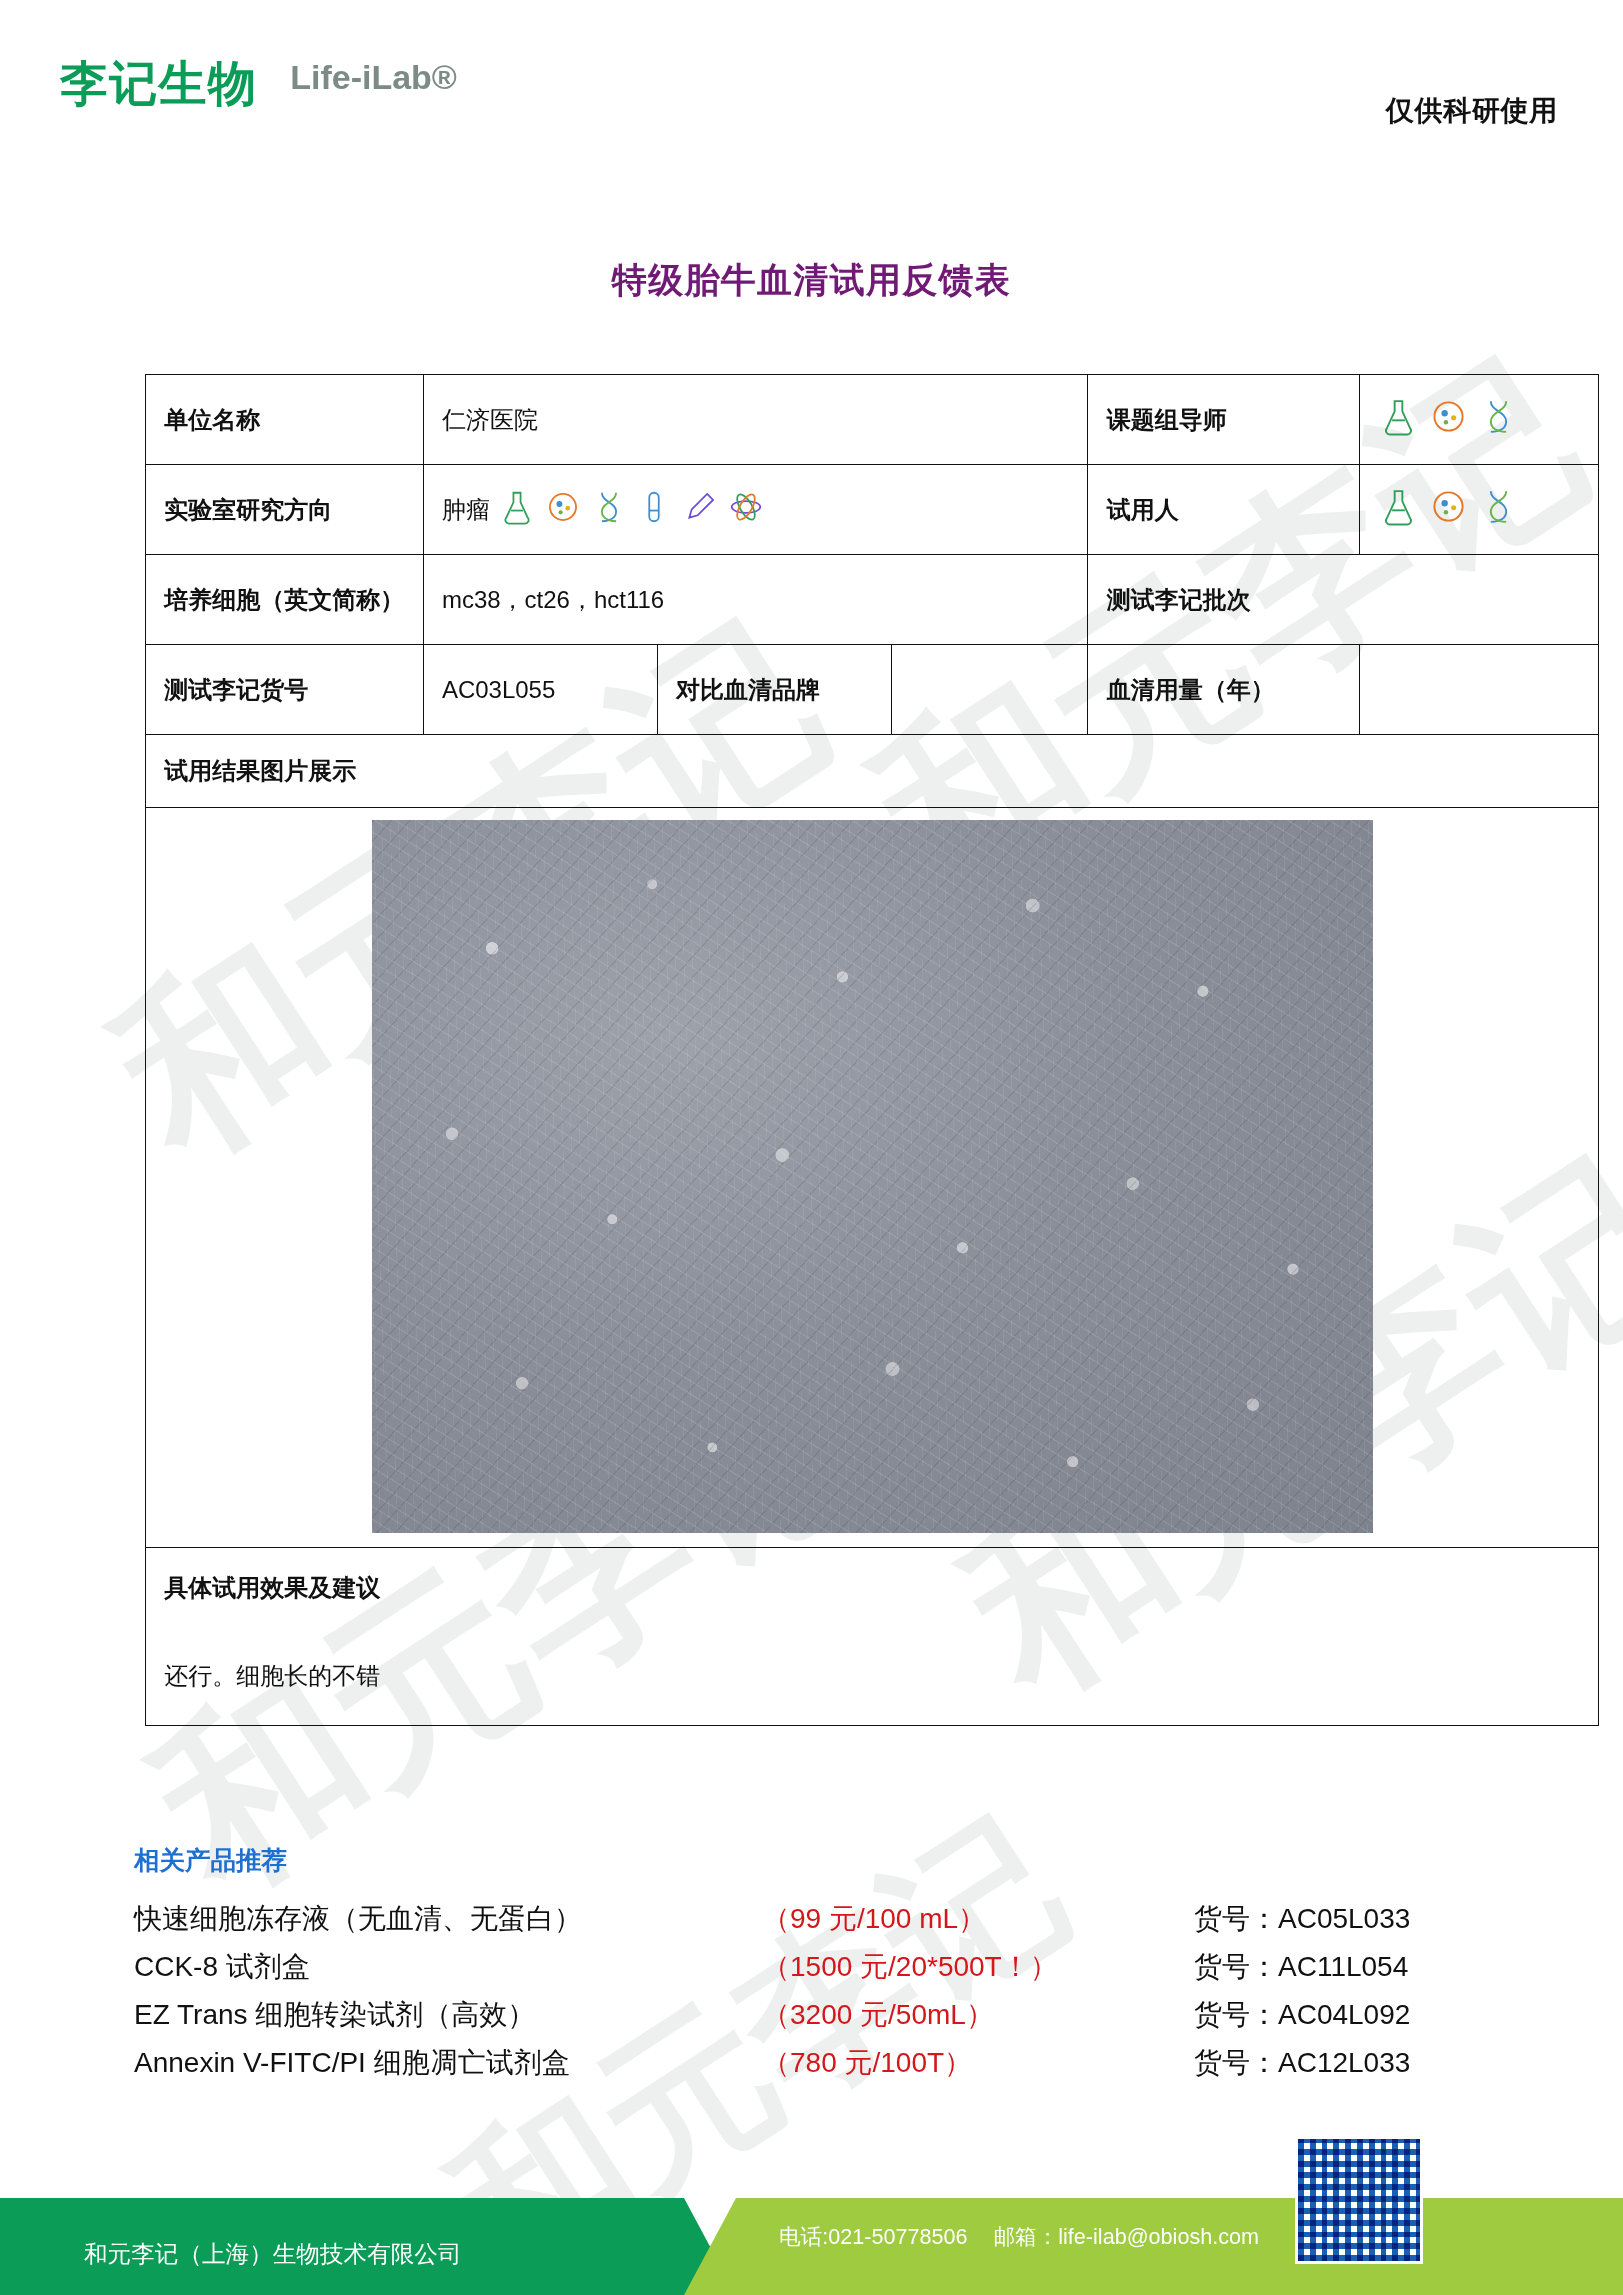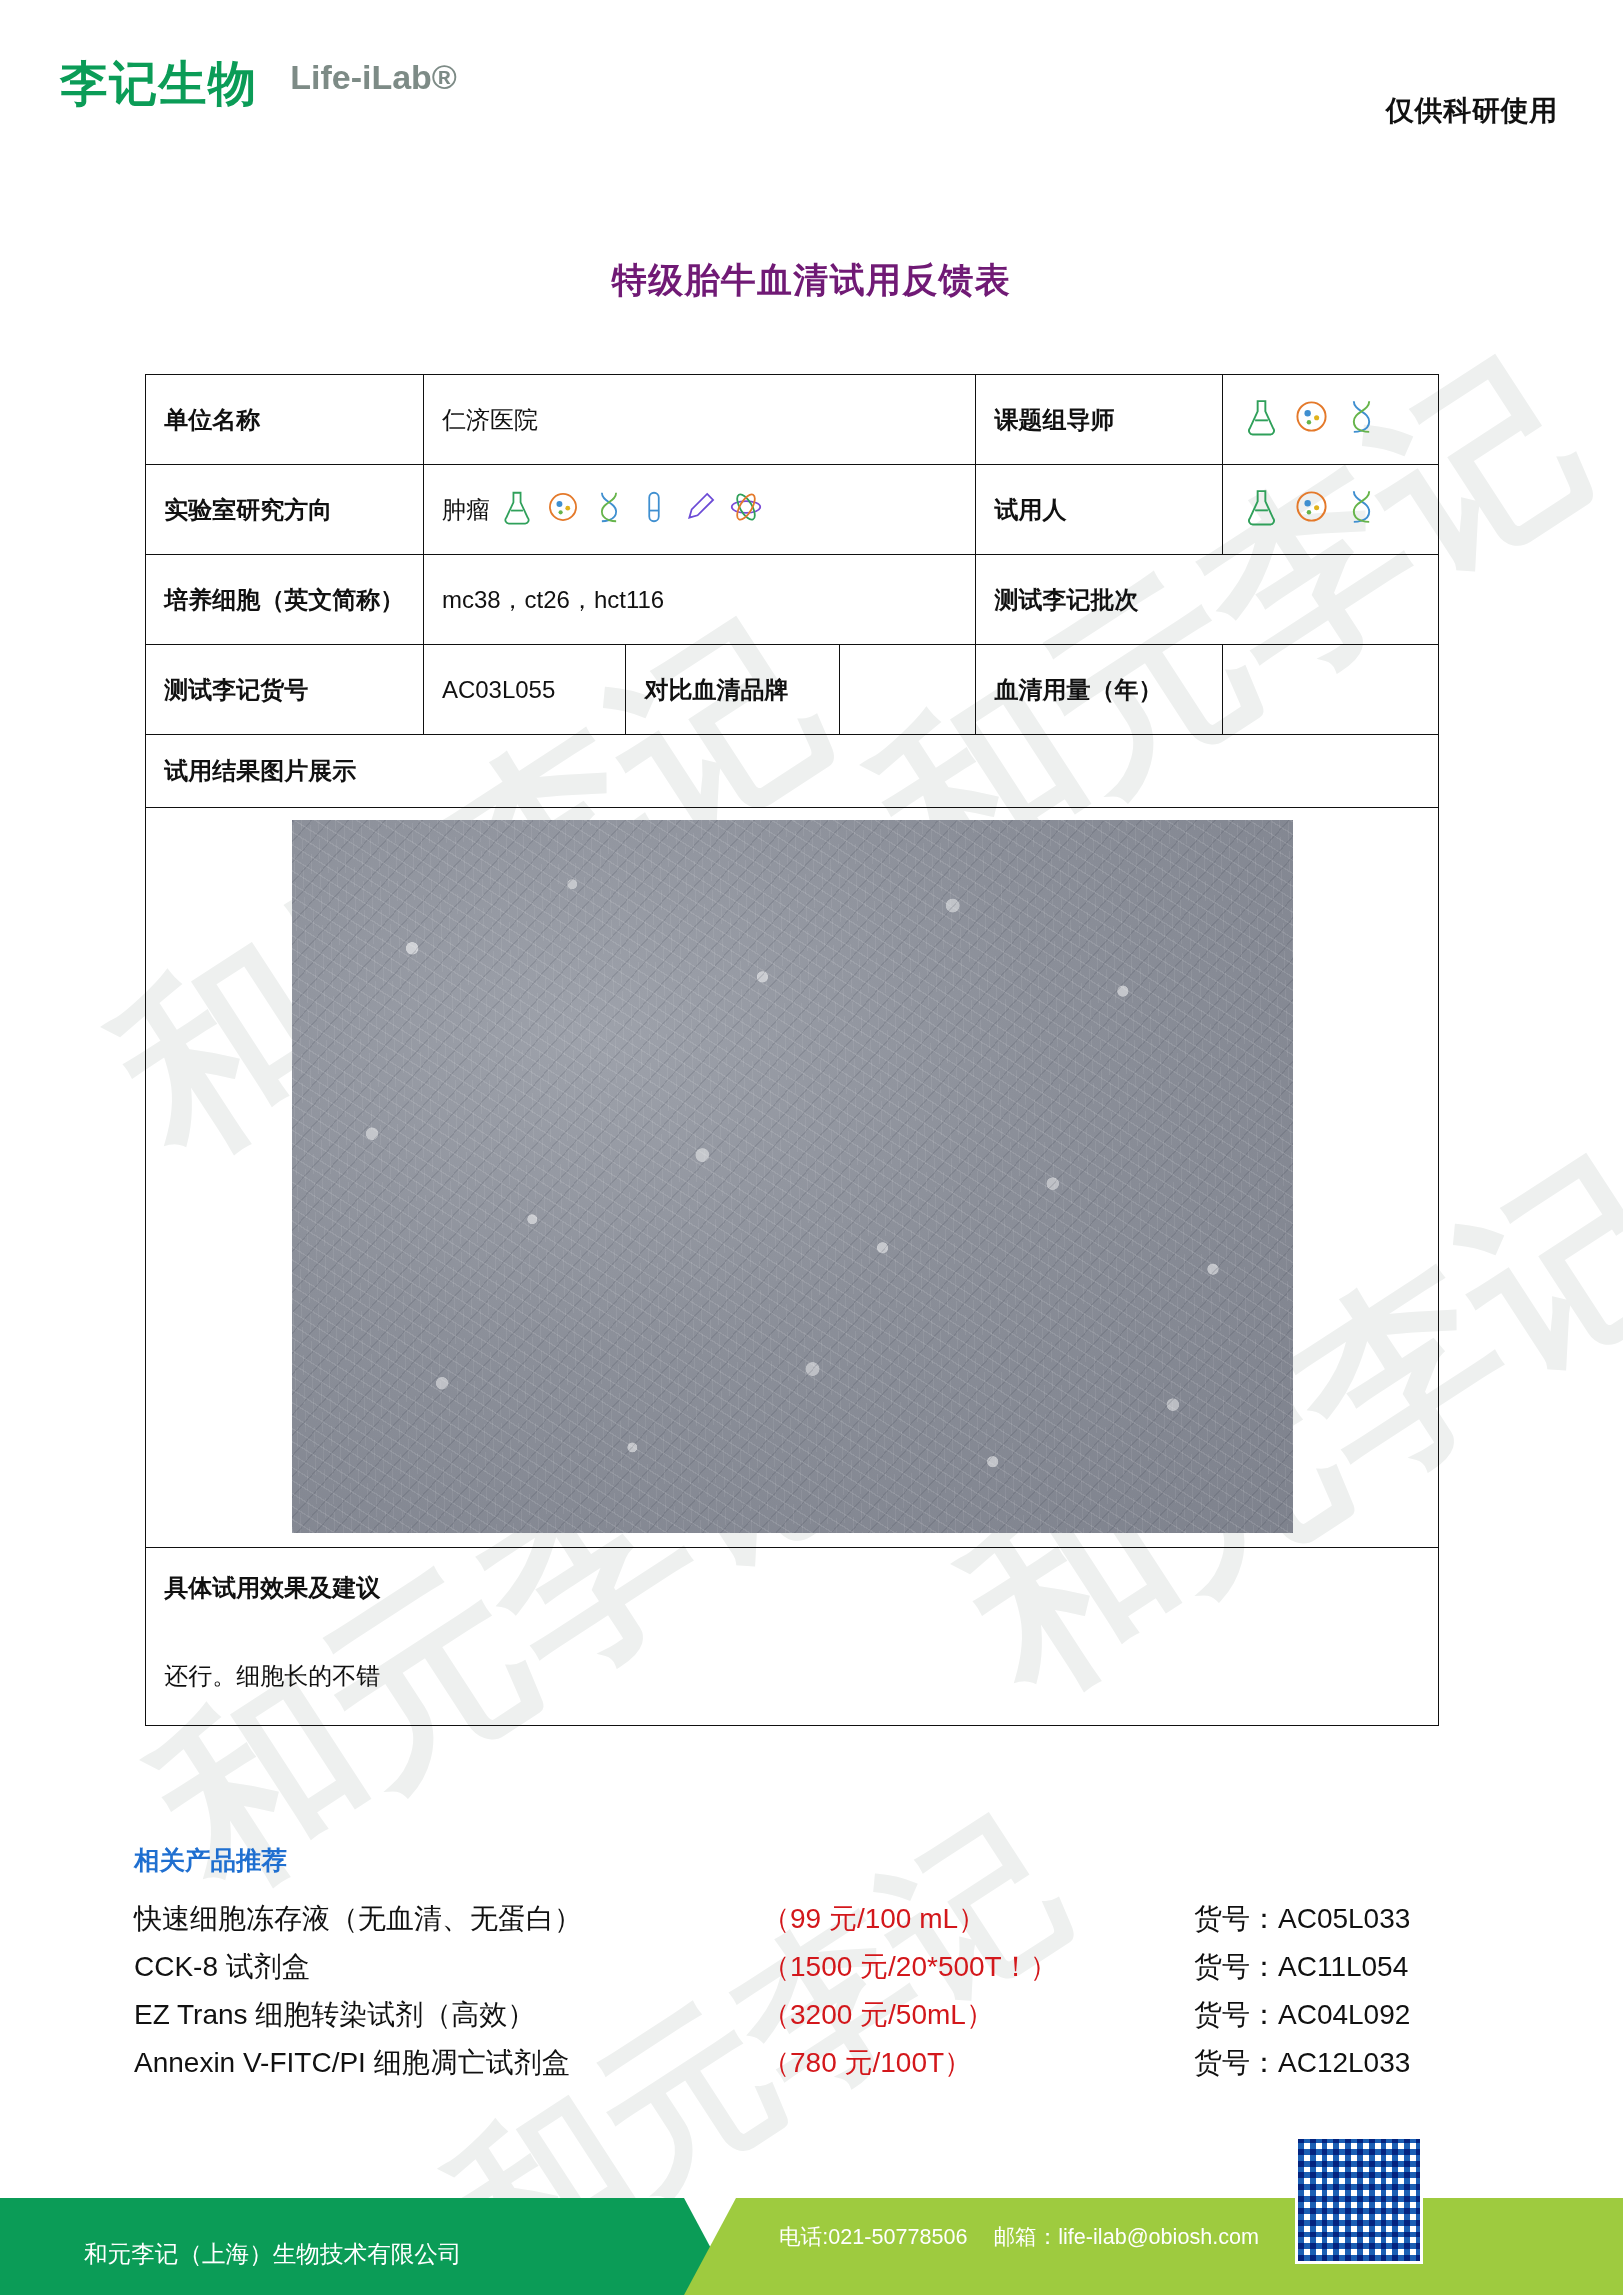--- a/index.html
+++ b/index.html
@@ -85,21 +85,21 @@
     color: #701a75;
     letter-spacing: 1.3px;
     z-index: 3;
   }
 
   
   .main-table {
     position: absolute;
     left: 145px;
     top: 374px;
-    width: 1294px;
+    width: 1454px;
     border-collapse: collapse;
     z-index: 3;
     background: transparent;
   }
   .main-table td {
     border: 1.3px solid #111;
     padding: 0 18.3px;
     font-size: 24px;
     vertical-align: middle;
     height: 89px;

